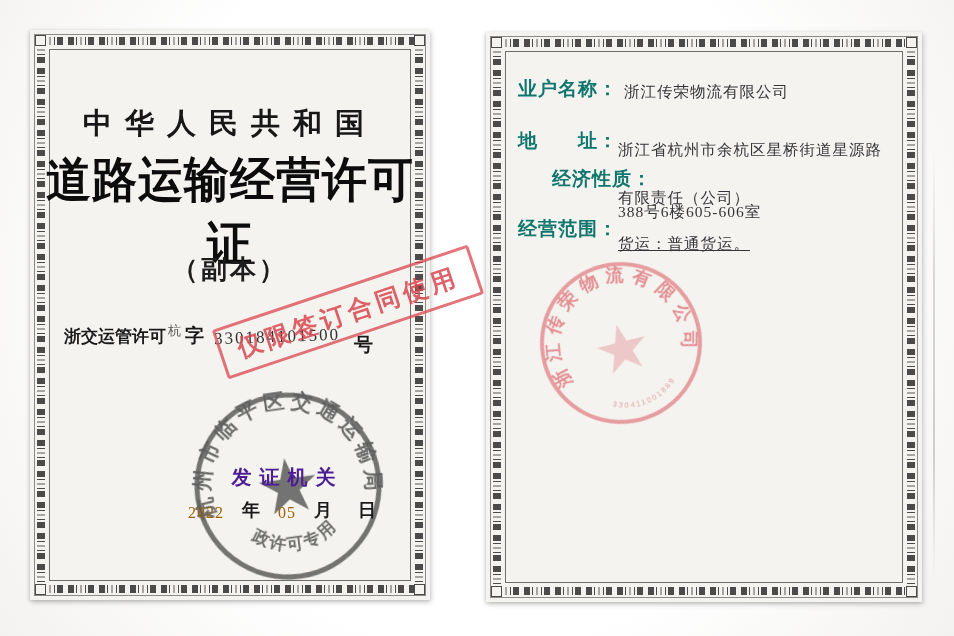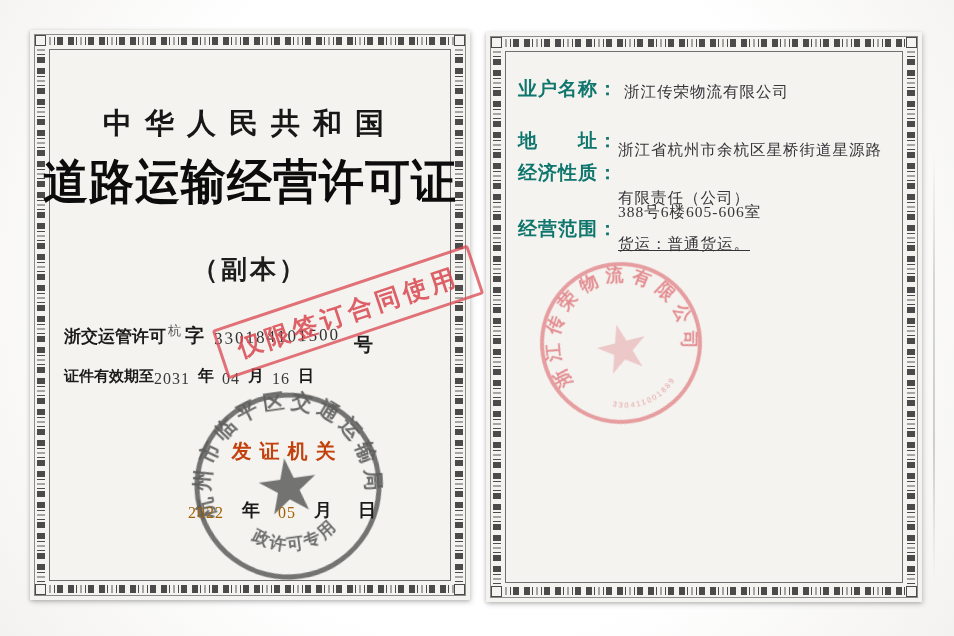--- a/index.html
+++ b/index.html
@@ -4,21 +4,21 @@
 <style>
   html,body{margin:0;padding:0;background:#fbfbfa;}
   body{width:954px;height:636px;position:relative;overflow:hidden;
        font-family:"Liberation Serif",serif;}
   .stage{position:absolute;inset:0;
          background:radial-gradient(circle at 50% 45%, #ffffff 60%, #f3f2f0 100%);}
 
   
   .page{position:absolute;background:#f4f3ef;
         box-shadow:1px 2px 5px rgba(60,60,60,.28), -1px 1px 3px rgba(60,60,60,.15);}
-  .page-left {left:30px; top:30px; width:440px; height:570px;}
+  .page-left {left:30px; top:30px; width:400px; height:570px;}
   .page-right{left:486px;top:32px; width:436px; height:570px;}
 
   
   .frame-edge {position:absolute;inset:4px;border:1px solid #8a8a8a;pointer-events:none;}
   .frame-inner{position:absolute;inset:19px;border:1px solid #6f6f6f;pointer-events:none;}
   .pat{position:absolute;pointer-events:none;opacity:.88;}
   .pat-h{left:7px;right:7px;height:8px;
      background:repeating-linear-gradient(90deg,
         #343434 0 6px, transparent 6px 8px,
         #343434 8px 9px, transparent 9px 12px,
@@ -53,23 +53,23 @@
   .license-number{font-size:17px;letter-spacing:2px;color:#2e2e2e;margin-left:10px;
                   display:inline-block;transform:rotate(-2deg);}
   .hao-char{font-family:"Liberation Sans",sans-serif;font-weight:bold;font-size:19px;
             display:inline-block;margin-left:14px;transform:translateY(9px);}
 
   .validity-line{position:absolute;left:34px;top:336px;color:#1a1a1a;white-space:nowrap;font-size:16px;}
   .validity-line .lbl{font-family:"Liberation Sans",sans-serif;font-weight:bold;font-size:15px;}
   .validity-line .num{color:#3a3a3a;display:inline-block;transform:translateY(3px);letter-spacing:1px;}
   .validity-line .unit{font-family:"Liberation Sans",sans-serif;font-weight:bold;margin:0 8px;}
 
-  .issuer-label{position:absolute;left:150px;top:408px;width:215px;text-align:center;
+  .issuer-label{position:absolute;left:150px;top:434px;width:215px;text-align:center;
            font-family:Liberation Sans, sans-serif;font-weight:bold;font-size:20px;
-           letter-spacing:8px;color:#c2410c;z-index:4;}
+           letter-spacing:8px;color:#4c1d95;z-index:4;}
   .issue-date{position:absolute;left:158px;top:468px;white-space:nowrap;z-index:4;
            font-size:16px;color:#1a1a1a;}
   .issue-date .num{color:#a16207;display:inline-block;transform:translateY(2px);letter-spacing:1px;}
   .issue-date .unit{font-family:"Liberation Sans",sans-serif;font-weight:bold;font-size:18px;}
   .issue-date .gap-s{display:inline-block;width:18px;}
   .issue-date .gap-m{display:inline-block;width:26px;}
 
   
   .authority-stamp{position:absolute;left:158px;top:356px;width:200px;height:200px;
            transform:rotate(-8deg);opacity:.82;filter:blur(.35px);z-index:3;}
@@ -114,23 +114,20 @@
     <div class="frame-inner"></div>
 
     <div class="country">中华人民共和国</div>
     <div class="main-title">道路运输经营许可证</div>
     <div class="copy-label">（副本）</div>
 
     <div class="license-line">
       <span class="license-prefix">浙交运管许可</span><span class="region-char">杭</span><span class="zi-char">字</span><span class="license-number">330184101500</span><span class="hao-char">号</span>
     </div>
 
-    <div class="validity-line">
-      <span class="lbl">证件有效期至</span><span class="num">2031</span><span class="unit">年</span><span class="num">04</span><span class="unit">月</span><span class="num">16</span><span class="unit">日</span>
-    </div>
 
     <svg class="authority-stamp" viewBox="0 0 200 200">
       <defs>
         <path id="seal-top-arc" d="M 24.7,120.2 A 78,78 0 1 1 175.3,120.2" fill="none"></path>
         <path id="seal-bottom-arc" d="M 58.9,149 A 64,64 0 0 0 141.1,149" fill="none"></path>
       </defs>
       <circle cx="100" cy="100" r="91" fill="none" stroke="#3b3b3b" stroke-width="5" opacity=".85"></circle>
       <polygon points="95,70 101.8,90.7 123.5,90.7 105.9,103.6 112.6,124.3 95,111.5 77.4,124.3 84.1,103.6 66.5,90.7 88.2,90.7" transform="translate(5,2)" fill="#3b3b3b" opacity=".85"></polygon>
       <text font-family="Liberation Sans, sans-serif" font-size="21" font-weight="bold" fill="#3b3b3b" letter-spacing="5" opacity=".9">
         <textPath href="#seal-top-arc" startOffset="50%" text-anchor="middle">杭州市临平区交通运输局</textPath>
@@ -163,21 +160,21 @@
     <div class="corner c-br"></div>
     <div class="frame-inner"></div>
 
     <div class="field-label" style="top:44px;">业户名称：</div>
     <div class="field-value" style="top:50px;left:138px;">浙江传荣物流有限公司</div>
 
     <div class="field-label" style="top:96px;">地　　址：</div>
     <div class="field-value" style="top:108px;">浙江省杭州市余杭区星桥街道星源路</div>
     <div class="field-value" style="top:130px;margin-top:40px;">388号6楼605-606室</div>
 
-    <div class="field-label" style="top:128px;">经济性质：</div>
+    <div class="field-label" style="top:134px;margin-left:34px;">经济性质：</div>
     <div class="field-value" style="top:156px;">有限责任（公司）</div>
 
     <div class="field-label" style="top:184px;">经营范围：</div>
     <div class="field-value" style="top:202px;text-decoration:underline;">货运：普通货运。</div>
 
     <svg class="company-stamp" viewBox="0 0 170 170">
       <defs>
         <path id="company-arc" d="M 31.3,116 A 62,62 0 1 1 138.7,116" fill="none"></path>
         <path id="company-serial-arc" d="M 52,138 A 57,57 0 0 0 136,124" fill="none"></path>
       </defs>

